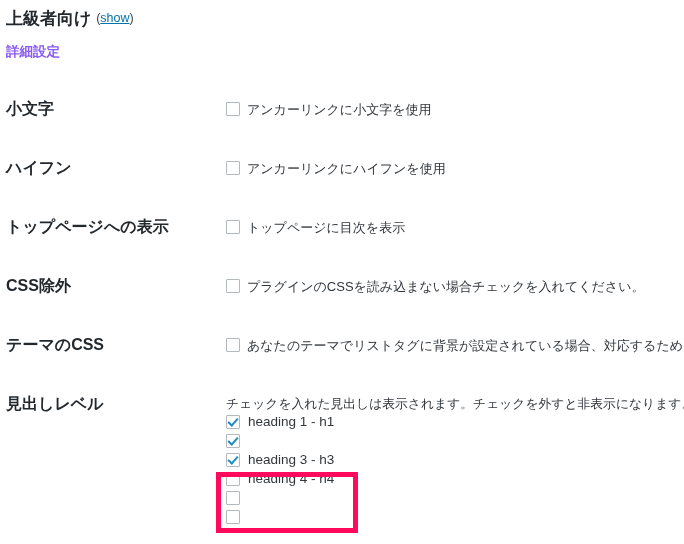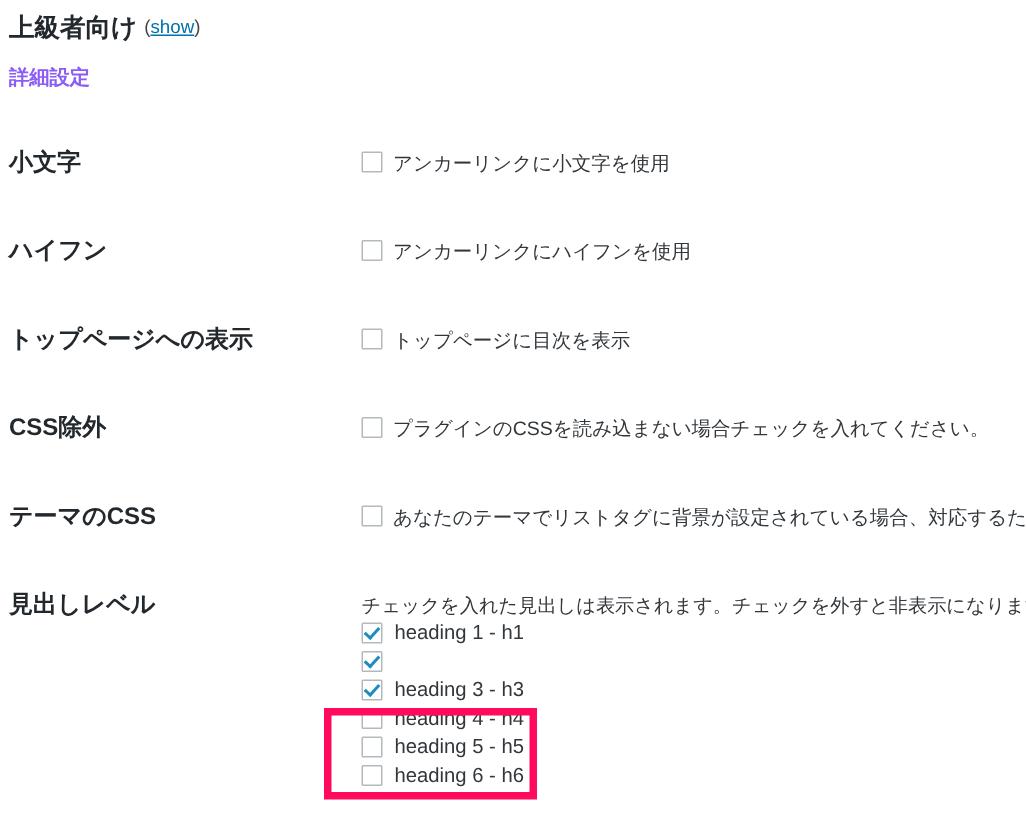--- a/index.html
+++ b/index.html
@@ -69,21 +69,21 @@
     left: 6px;
     top: 0;
     font-size: 16px;
     font-weight: bold;
     color: #23282d;
     white-space: nowrap;
     line-height: 18px;
   }
   .row-field {
     position: absolute;
-    left: 241px;
+    left: 226px;
     top: 0;
     line-height: 18px;
     white-space: nowrap;
   }
 
   
   .cb {
     display: inline-block;
     width: 14px;
     height: 14px;
@@ -211,25 +211,23 @@
         <li>
           <span class="cb checked"></span>
           <span class="h-label">heading 3 - h3</span>
         </li>
         <li>
           <span class="cb"></span>
           <span class="h-label">heading 4 - h4</span>
         </li>
         <li>
           <span class="cb"></span>
-          <span class="h-label">heading 5 - h5</span>
         </li>
         <li>
           <span class="cb"></span>
-          <span class="h-label">heading 6 - h6</span>
         </li>
       </ul>
     </div>
   </div>
 
   <div class="annot-box" id="annot-box" style="left: 216px; top: 472px; width: 142px; height: 61px; border-color: rgb(255, 10, 92);"></div>
 
 </div>
 
 </body></html>

